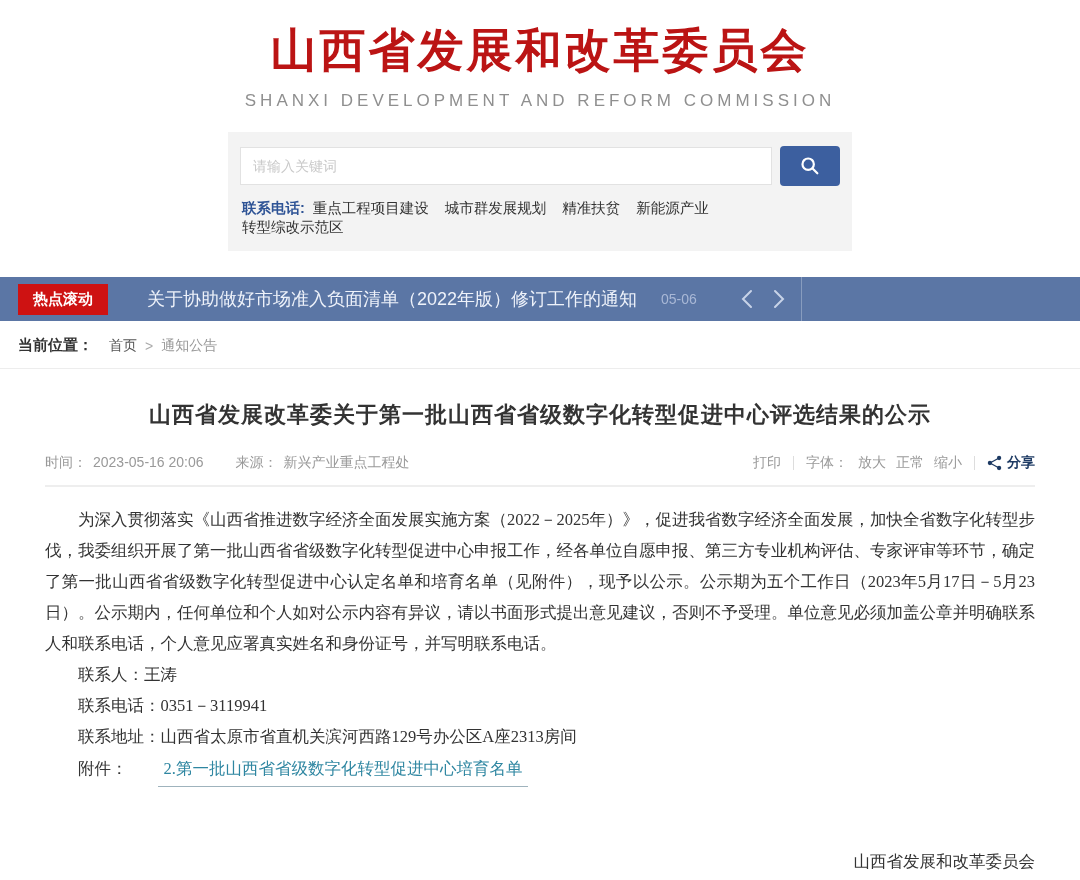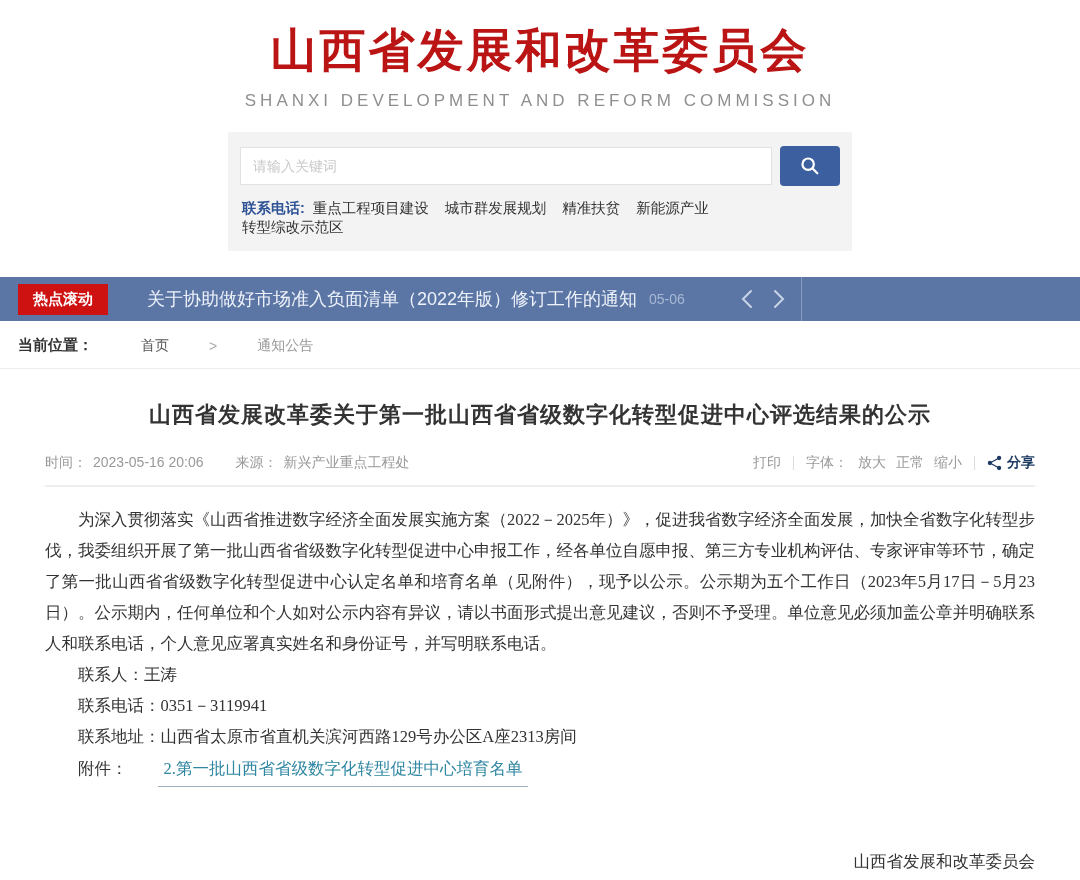--- a/index.html
+++ b/index.html
@@ -40,28 +40,28 @@
   
   .ticker {
     margin-top:26px; height:44px; background:#5b76a5; display:flex;
     align-items:center; color:#e8eef8;
   }
   .ticker-label {
     background:#ce1212; color:#fff; font-size:15px; font-weight:bold;
     padding:6px 15px; margin-left:18px; cursor:pointer; white-space:nowrap;
   }
   .ticker-title { margin-left:39px; font-size:18px; color:#eef2fa; text-decoration:none; cursor:pointer; white-space:nowrap; }
-  .ticker-date { margin-left:12px; font-size:14px; color:#a9b8d6; }
+  .ticker-date { margin-left:24px; font-size:14px; color:#a9b8d6; }
   .ticker-arrows { margin-left:auto; display:flex; align-items:center; gap:16px; padding-right:14px; }
   .ticker-arrow { cursor:pointer; display:flex; align-items:center; }
   .ticker-sep { width:1px; height:44px; background:rgba(255,255,255,0.28); }
   .ticker-tail { width:278px; height:44px; }
 
   
-  .breadcrumb { padding:15px 18px 13px; border-bottom:1px solid #ededed; font-size:14px; display:flex; align-items:center;gap:32px; }
+  .breadcrumb { padding:15px 18px 13px; border-bottom:1px solid #ededed; font-size:14px; display:flex; align-items:center; }
   .crumb-label { color:#333; font-weight:bold; font-size:15px; margin-right:16px; }
   .crumb-home { color:#555; text-decoration:none; cursor:pointer; }
   .crumb-sep { color:#aaa; margin:0 8px; }
   .crumb-current { color:#999; }
 
   
   .content { padding:0 45px; }
   .article-title {
     text-align:center; margin-top:31px; font-size:22px; color:#333;
     font-weight:600; letter-spacing:1px;

